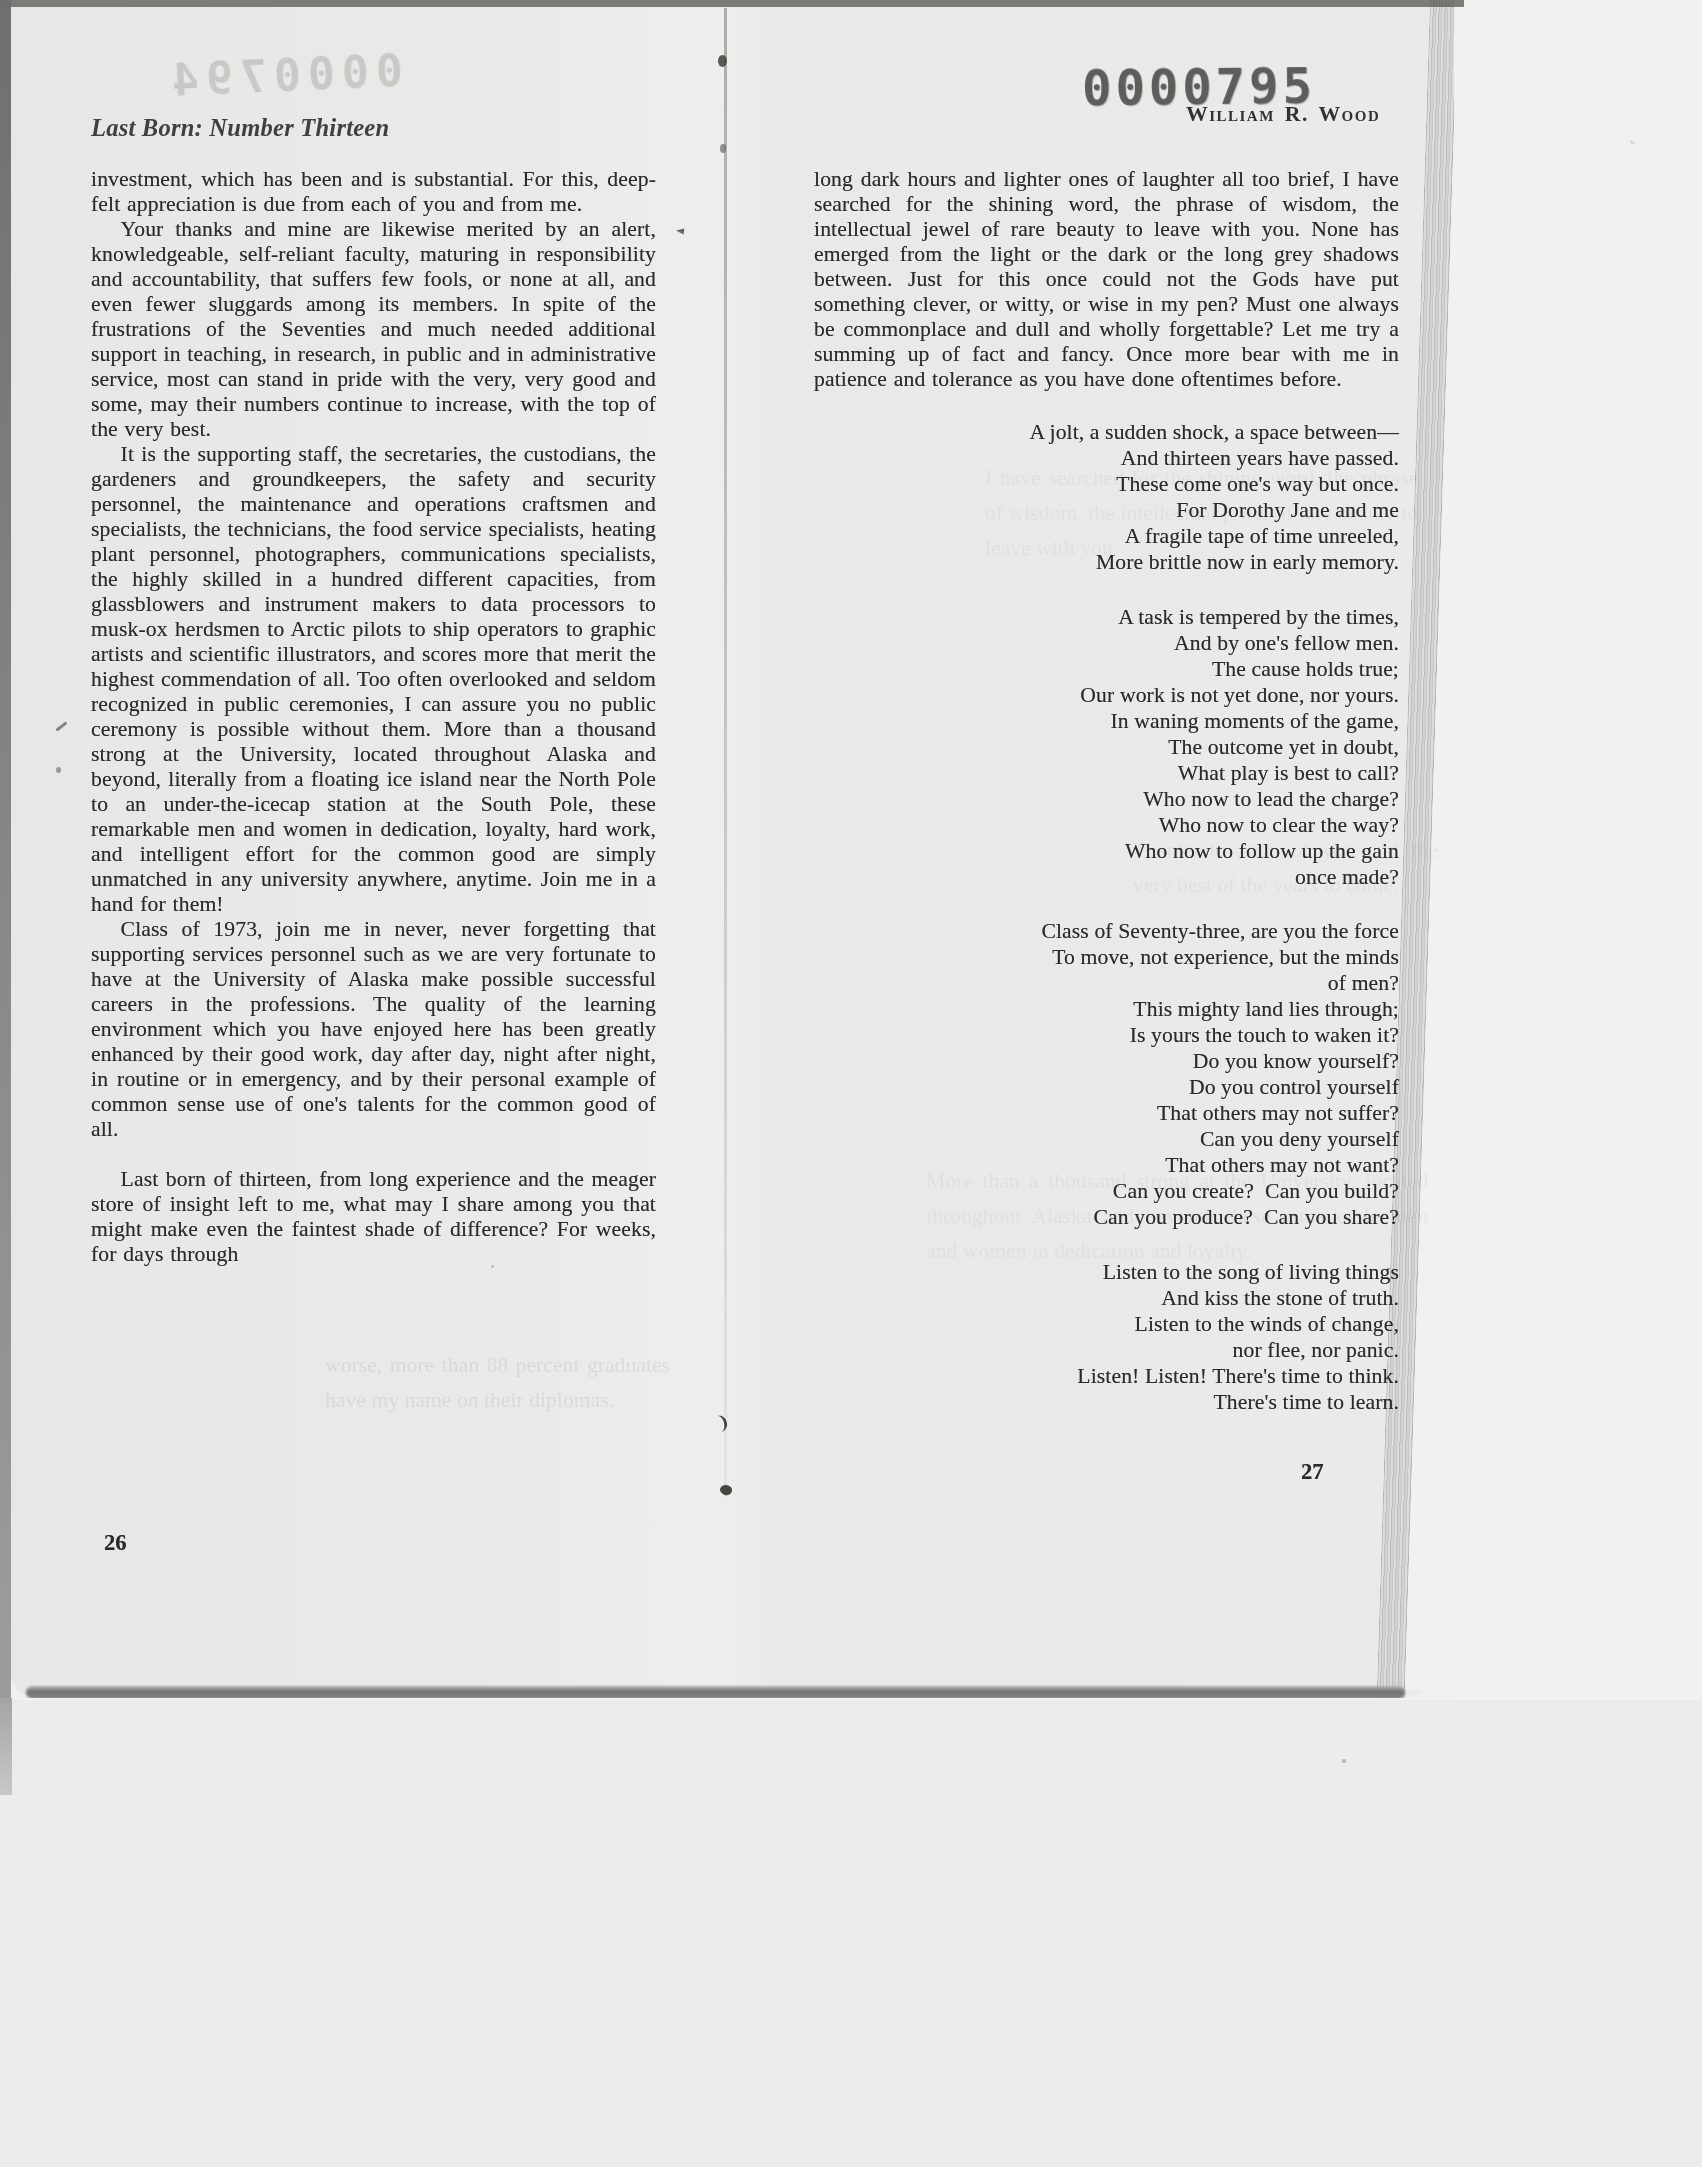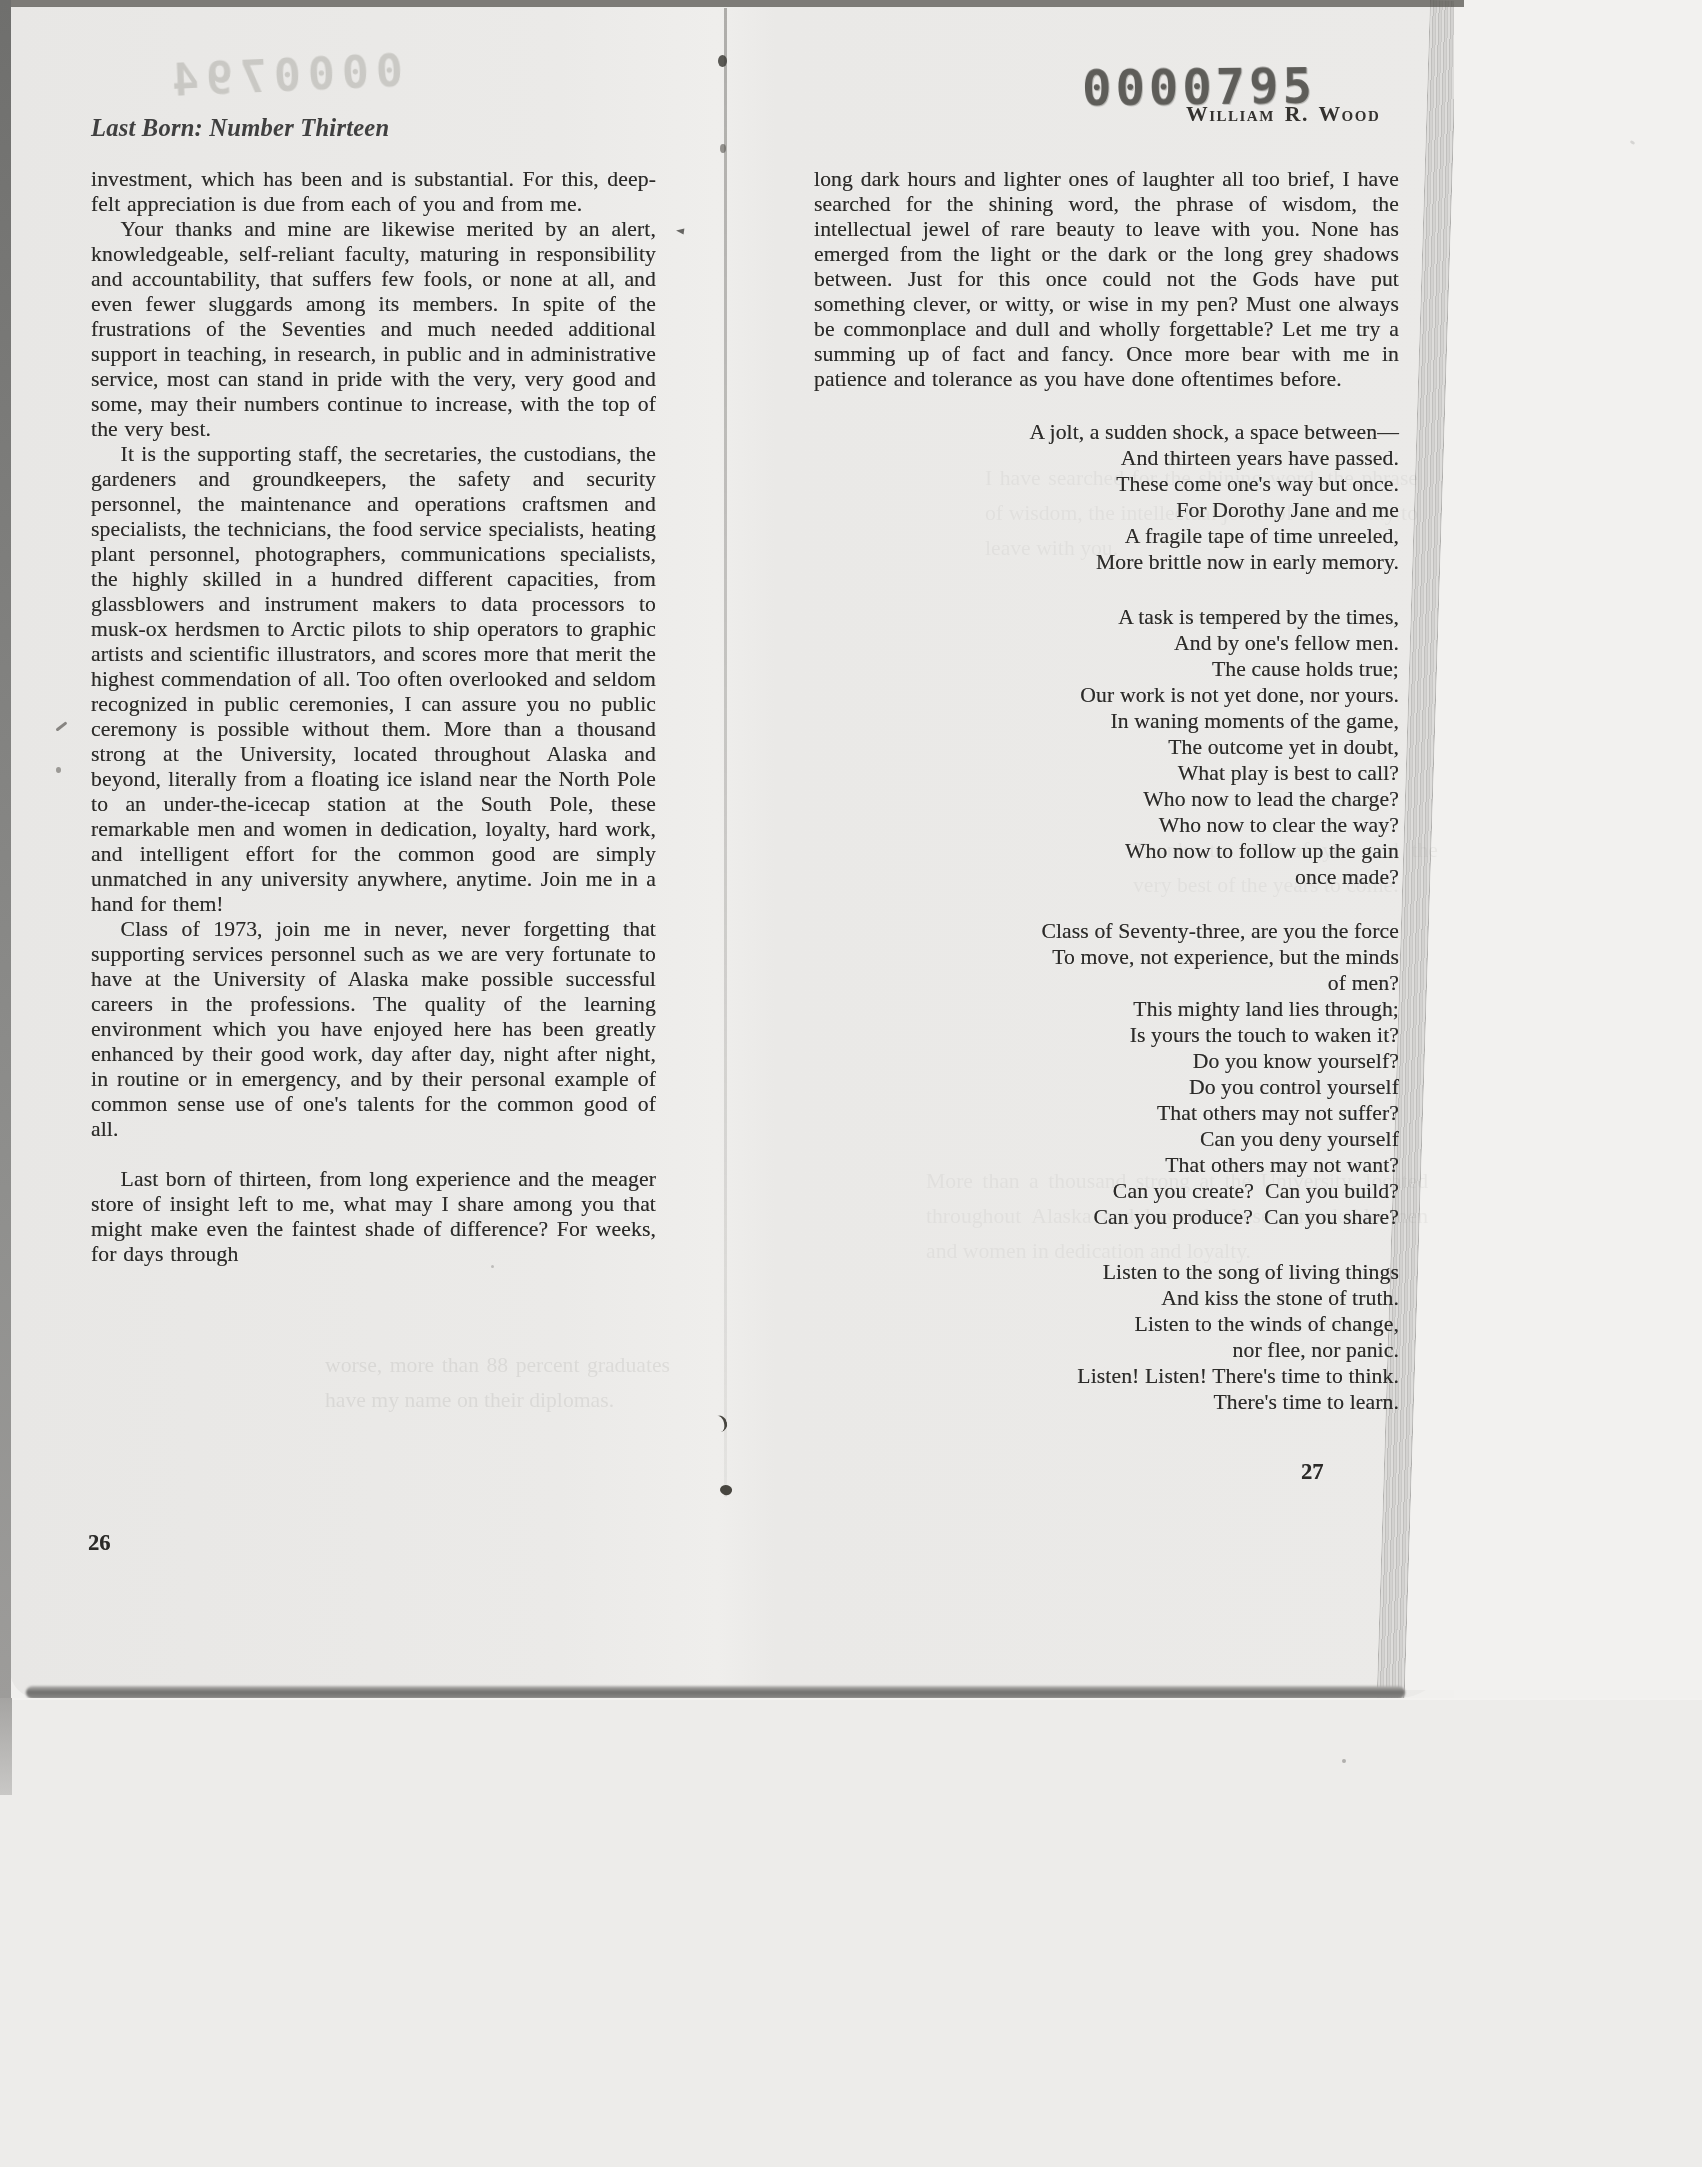--- a/index.html
+++ b/index.html
@@ -57,21 +57,21 @@
   .body-col p.indent{text-indent:29.6px;}
   .body-col p.gap-top{margin-top:24.6px;}
   .poem{margin:27px 0 0 47px;text-align:right;word-spacing:normal;}
   .stanza{margin-bottom:28.6px;}
   .stanza:last-child{margin-bottom:0;}
   .poem-line{line-height:26px;}
   .page-number{
     position:absolute;font-weight:700;font-size:22.7px;color:#2b2a28;
     text-shadow:0 0 0.5px rgba(44,43,41,.5);
   }
-  .pageno-left{left:88px;top:1530px;}
+  .pageno-left{left:104px;top:1530px;}
   .pageno-right{left:1301px;top:1459px;}
   
   .stamp{
     font-family:"DejaVu Sans Mono",monospace;font-weight:700;
     position:absolute;white-space:nowrap;
   }
   .stamp-right{
     left:1082px;top:59px;font-size:49px;letter-spacing:3.9px;color:#4b4a46;
     transform:rotate(-0.6deg) scaleY(1.03);opacity:.88;filter:blur(0.4px);
     text-shadow:1px 1px 0 rgba(70,68,64,.3);

